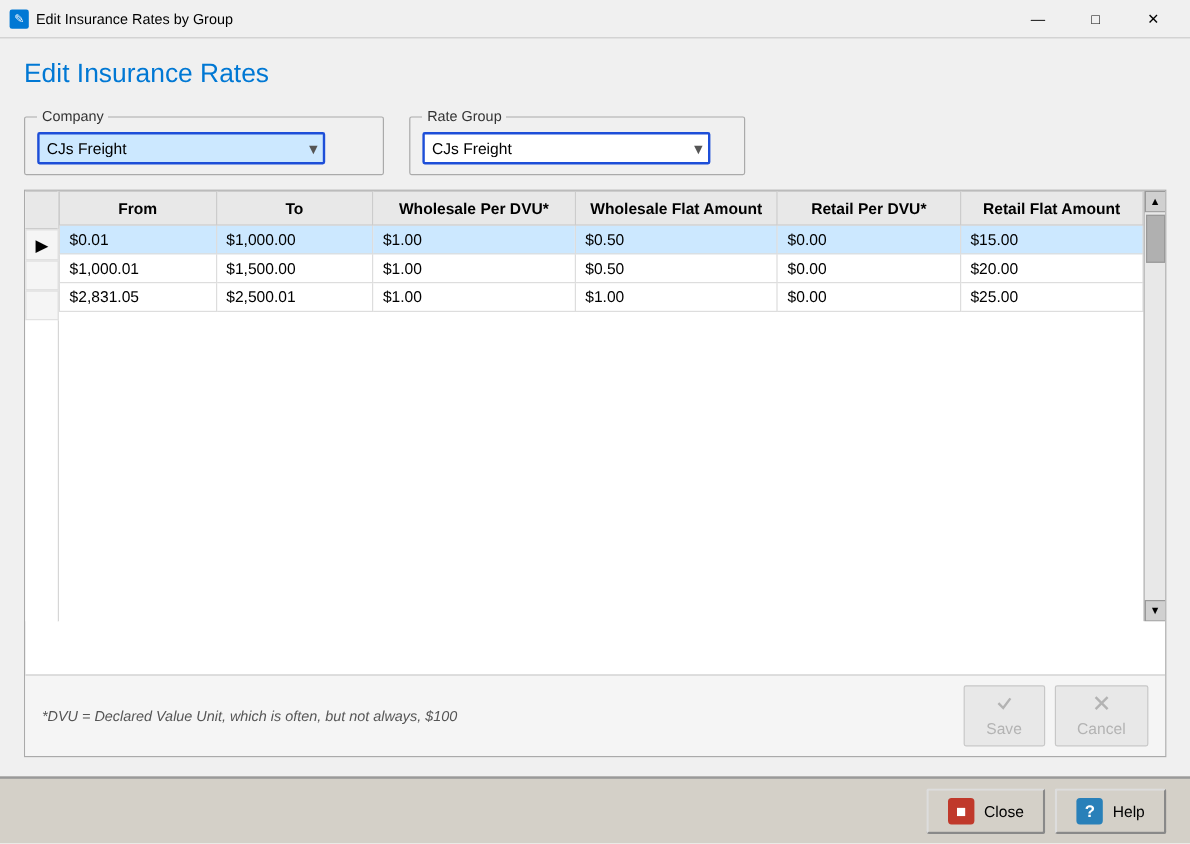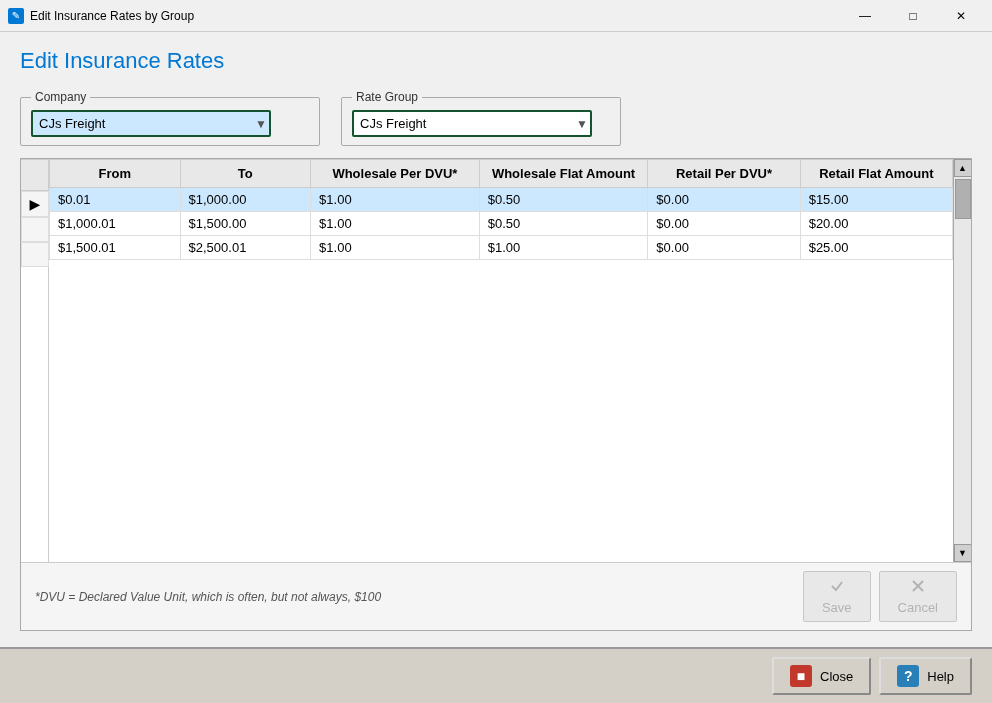--- a/index.html
+++ b/index.html
@@ -90,21 +90,21 @@
 
     .select-wrapper {
       position: relative;
       display: inline-block;
     }
 
     select {
       appearance: none;
       -webkit-appearance: none;
       padding: 4px 28px 4px 6px;
-      border: 2px solid #14532d;
+      border: 2px solid #1d4ed8;
       border-radius: 2px;
       background: #fff;
       font-size: 13px;
       cursor: pointer;
       outline: none;
     }
 
     select.company-select {
       width: 240px;
       background: #cce8ff;
@@ -201,20 +201,21 @@
     }
 
     .table-footer {
       padding: 8px 14px;
       border-top: 1px solid #ccc;
       background: #f5f5f5;
       display: flex;
       align-items: center;
       justify-content: space-between;
       flex-shrink: 0;
+      margin-top: 44px;
     }
 
     .footnote {
       font-size: 12px;
       color: #555;
       font-style: italic;
     }
 
     .footer-buttons {
       display: flex;
@@ -427,21 +428,21 @@
                   </tr>
                   <tr>
                     <td>$1,000.01</td>
                     <td>$1,500.00</td>
                     <td>$1.00</td>
                     <td>$0.50</td>
                     <td>$0.00</td>
                     <td>$20.00</td>
                   </tr>
                   <tr>
-                    <td>$1,500.01</td>
+                    <td>$2,831.05</td>
                     <td>$2,500.01</td>
                     <td>$1.00</td>
                     <td>$1.00</td>
                     <td>$0.00</td>
                     <td>$25.00</td>
                   </tr>
                   <tr style="height:200px; background:#fff;">
                     <td colspan="6" style="border:none;"></td>
                   </tr>
                 </tbody>

